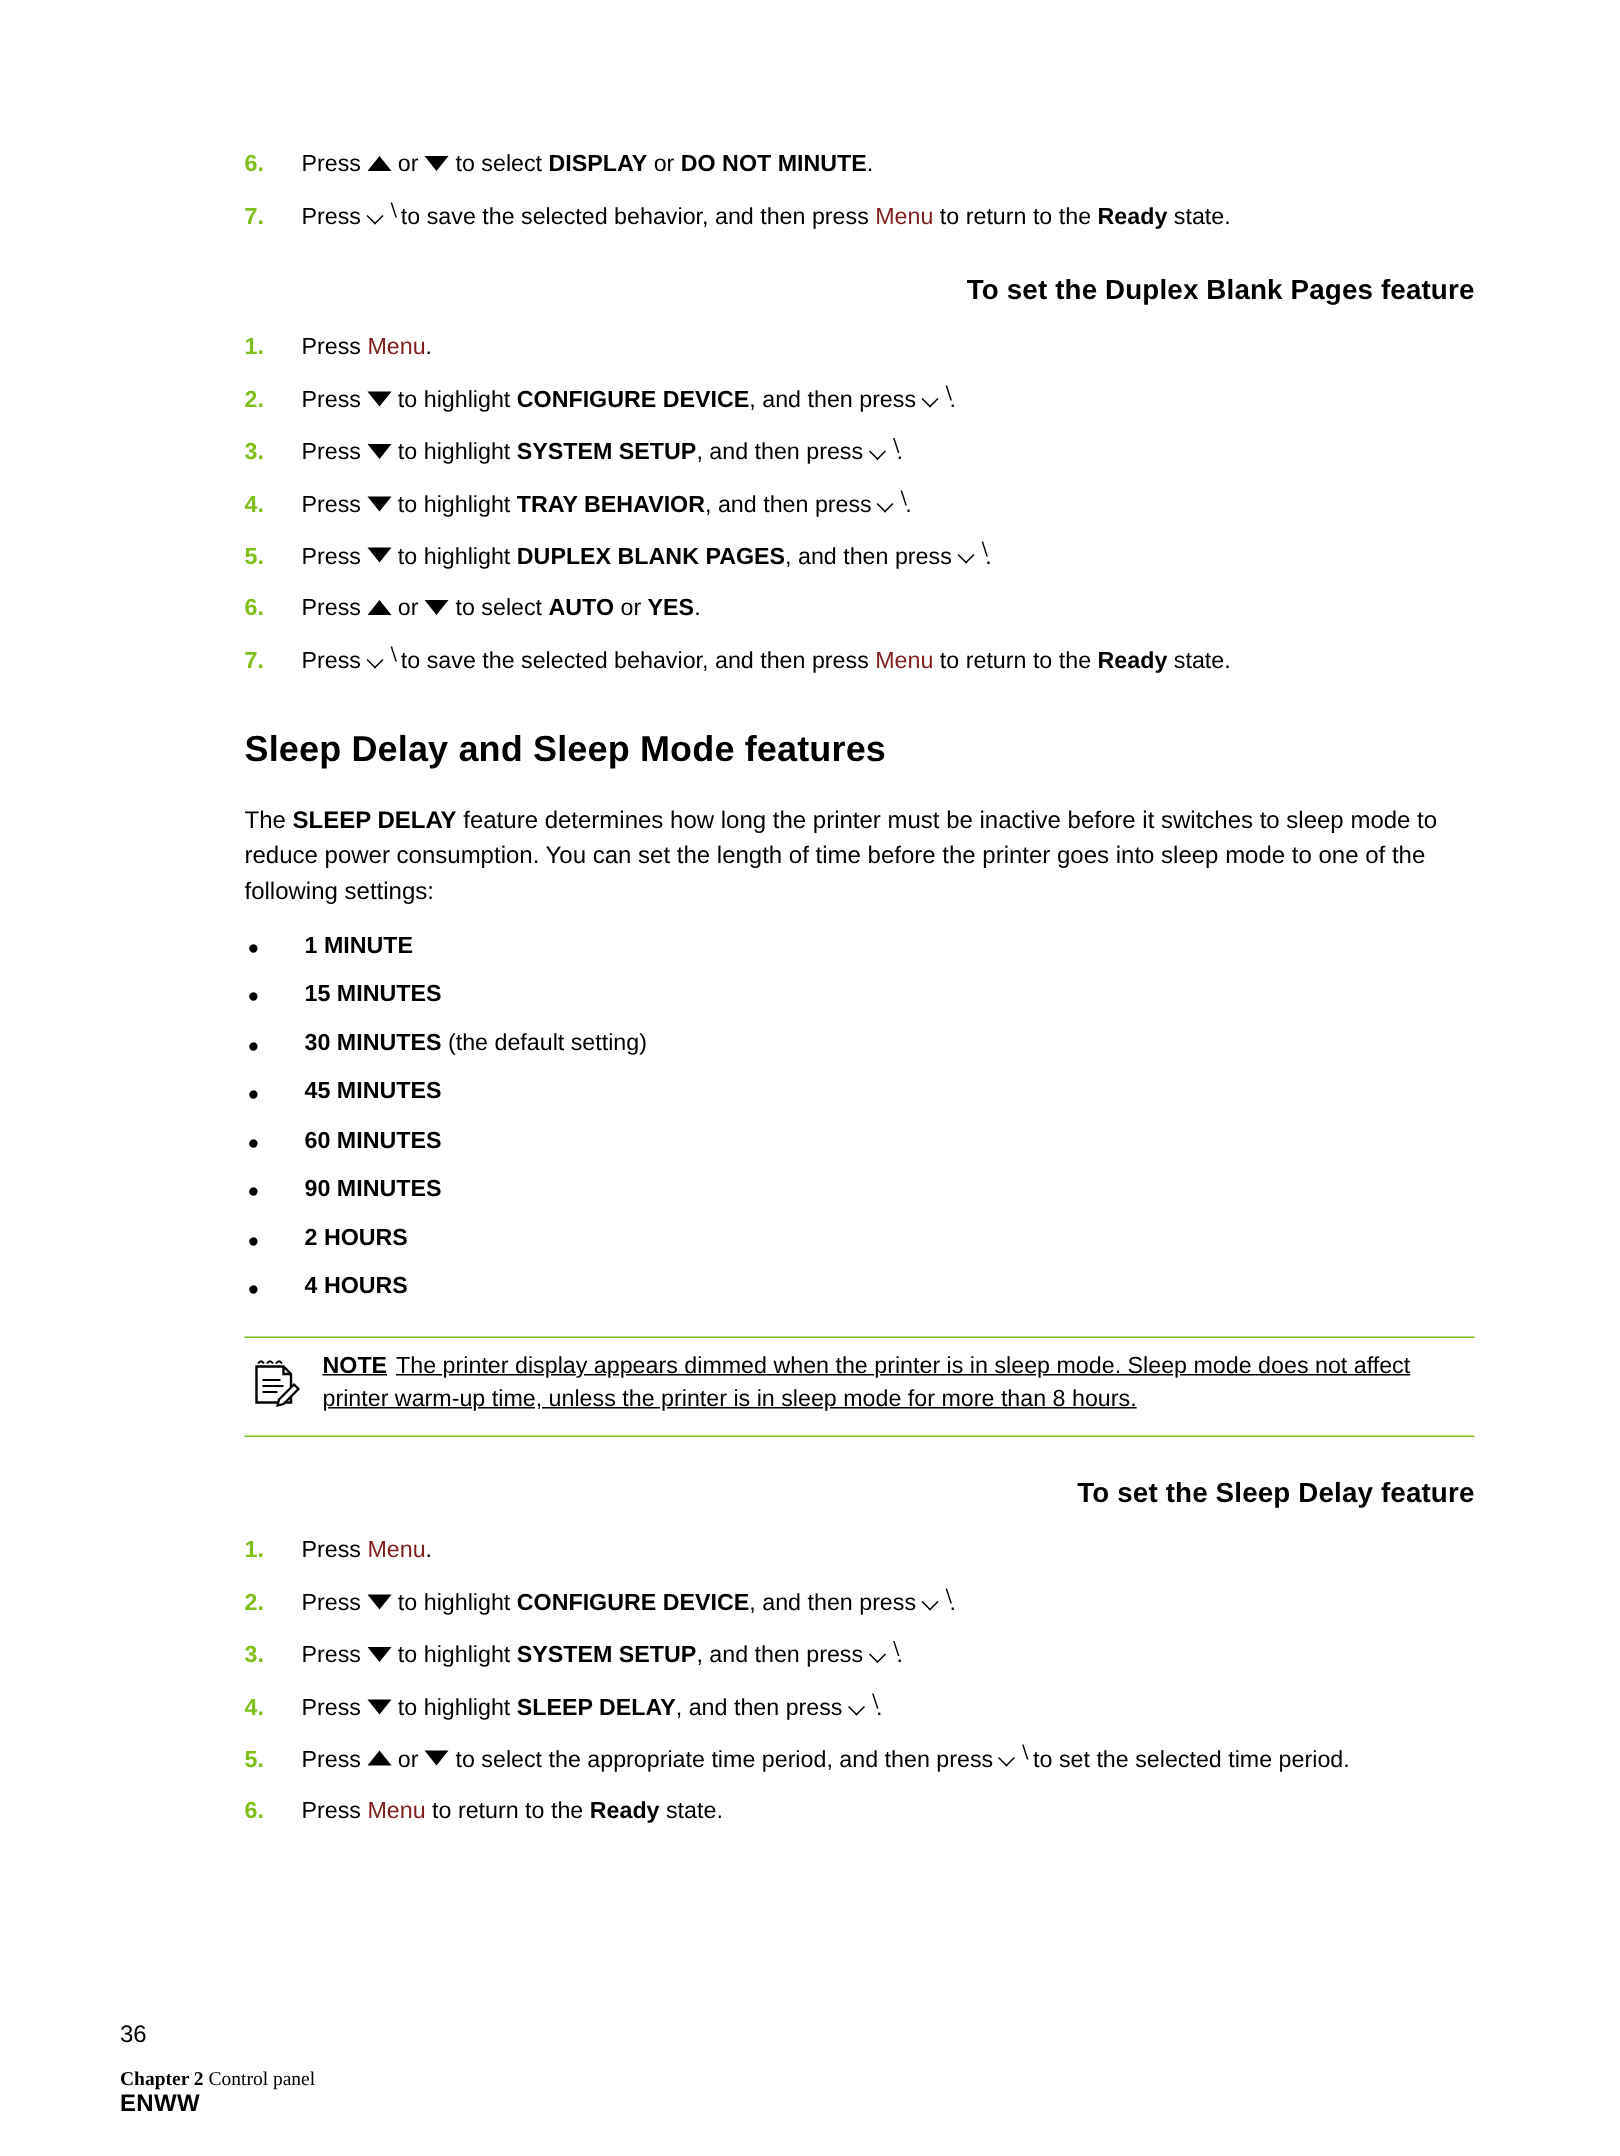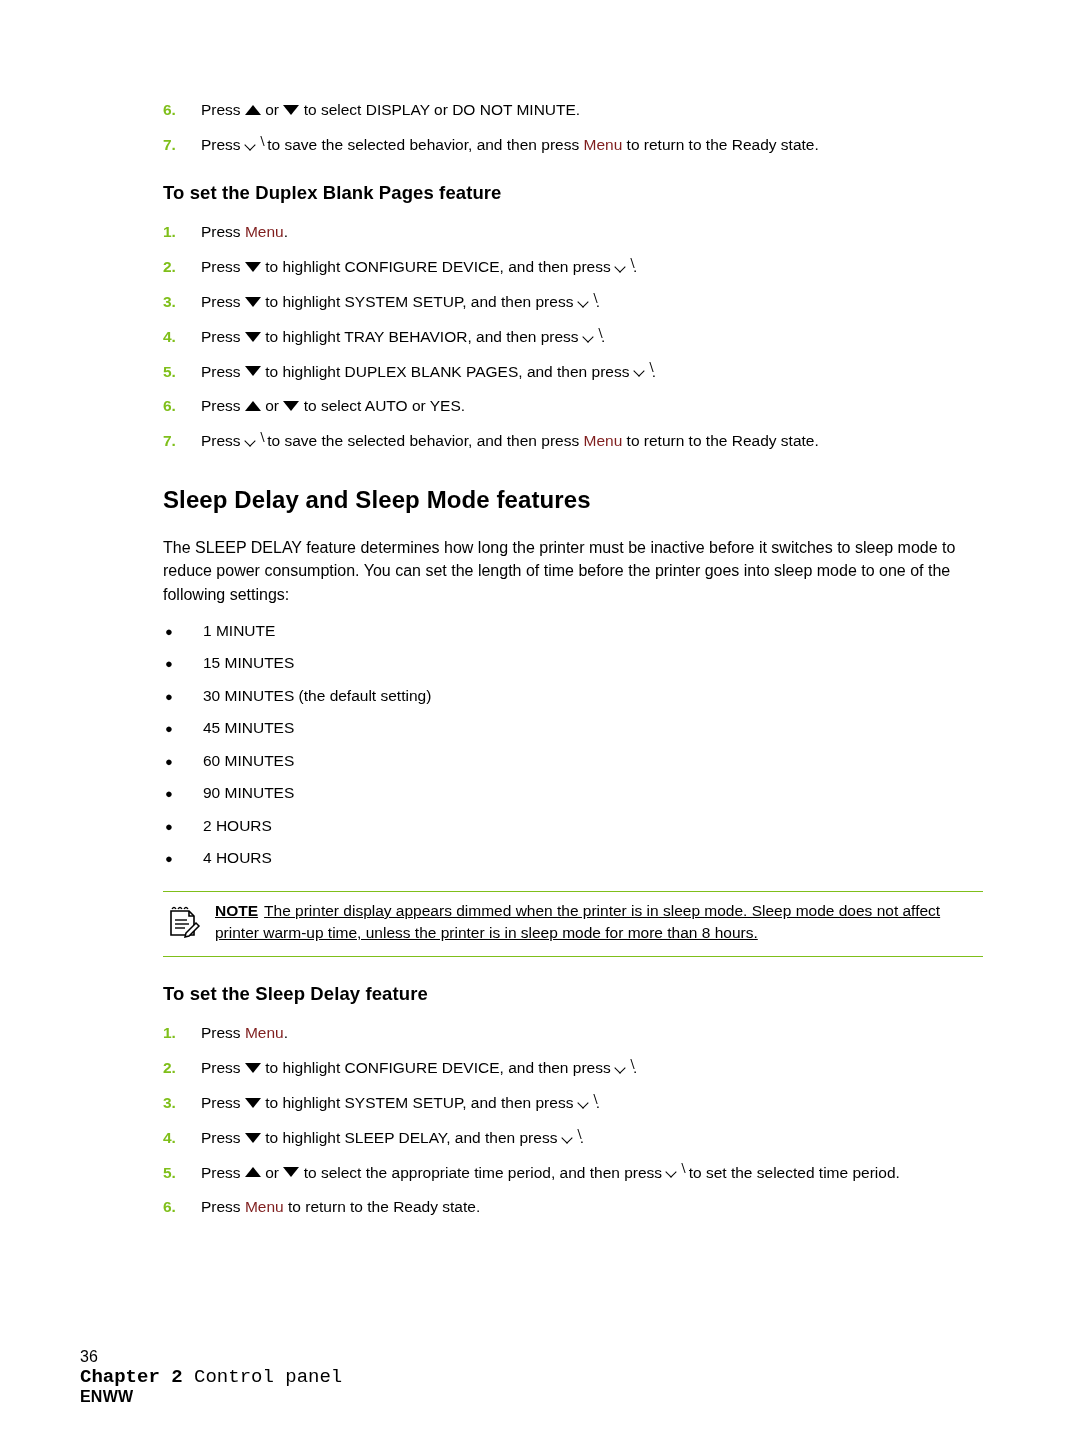--- a/index.html
+++ b/index.html
@@ -38,21 +38,21 @@
   .step .num {
     width: 38px;
     flex: 0 0 38px;
     font-weight: bold;
     color: #7fbf1a;
     font-size: 15.5px;
   }
   .step .txt {
     flex: 1;
   }
-  .b { font-weight: normal; }
+  .b { font-weight: bold; }
   .menu-word { color: #7f1d1d; }
 
   
   .arrow-up, .arrow-dn {
     display: inline-block;
     width: 0; height: 0;
     vertical-align: middle;
     position: relative;
     top: -1px;
   }
@@ -92,20 +92,21 @@
     transform: skewX(18deg) rotate(0deg);
     border-top: none;
   }
 
   
   h3.sub {
     font-size: 18.5px;
     font-weight: bold;
     margin: 26px 0 18px 0;
     letter-spacing: 0.1px;
+    text-align: right;
   }
   h2.main {
     font-size: 24px;
     font-weight: bold;
     margin: 34px 0 22px 0;
     letter-spacing: 0.1px;
   }
 
   p.body {
     font-size: 16px;
@@ -170,22 +171,23 @@
     align-items: baseline;
     font-size: 16px;
     flex-direction: column;
   }
   .footer .pg {
     width: 64px;
     font-size: 16px;
   }
   .footer .chap {
     flex: 1;
-    font-family: Liberation Mono, monospace;
-    font-size: 19px;
+    font-family: Liberation Serif, serif;
+    font-size: 13px;
+    margin-top: 12px;
   }
   .footer .chap .cnum { font-weight: bold; }
   .footer .enww {
     font-weight: bold;
     font-size: 16px;
     letter-spacing: 0.2px;
   }
 </style>
 </head>
 <body>

